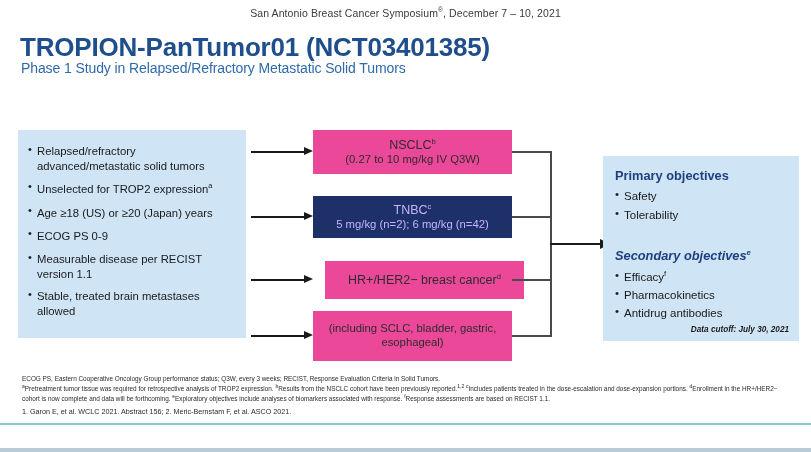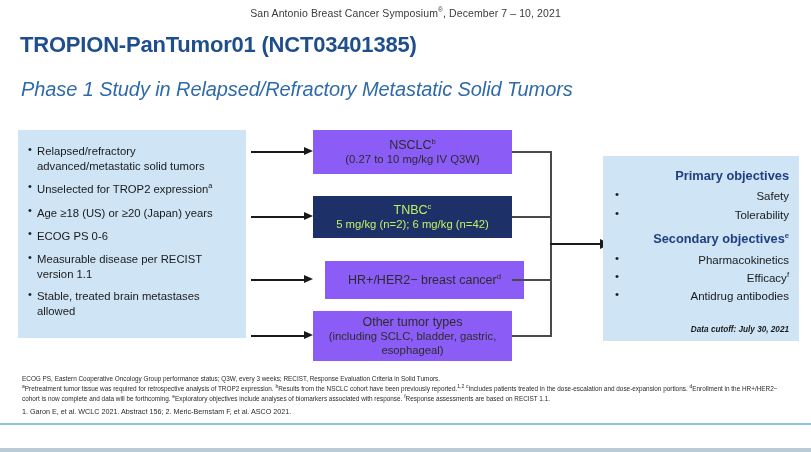--- a/index.html
+++ b/index.html
@@ -18,26 +18,26 @@
   
   .conf-header {
     position: absolute; top: 6px; left: 0; width: 811px;
     text-align: center;
     font-size: 10.5px; color: #3a3a3a; letter-spacing: .1px;
   }
   .conf-header sup { font-size: 6.5px; vertical-align: super; }
 
   .title {
     position: absolute; top: 32px; left: 20px;
-    font-size: 22px; font-weight: bold; color: #1f4e8c;
+    font-size: 26px; font-weight: bold; color: #1f4e8c;
     letter-spacing: -0.2px;
   }
   .subtitle {
-    position: absolute; top: 78px; left: 21px;
-    font-size: 20px; font-style: italic; color: #2f6aaa;
+    position: absolute; top: 60px; left: 21px;
+    font-size: 14px; color: #2f6aaa;
     letter-spacing: -0.1px;
   }
 
   
   .diagram { position: absolute; top: 126px; left: 0; width: 811px; height: 235px; }
 
   .criteria-box {
     position: absolute; left: 18px; top: 4px;
     width: 228px; height: 208px;
     background: #cfe4f5;
@@ -51,29 +51,29 @@
   }
   .criteria-list li::before {
     content: "\2022"; position: absolute; left: 0; top: -1px;
     font-size: 11px; color: #1a1a1a;
   }
   .criteria-list li sup { font-size: 7.3px; vertical-align: super; }
 
   
   .cohort {
     position: absolute; left: 313px; width: 199px;
-    background: #8b5cf6; color: #2c2c2c;
+    background: #ec4899; color: #2c2c2c;
     display: flex; flex-direction: column;
     align-items: center; justify-content: center;
     text-align: center;
   }
   .cohort .c-main { font-size: 12.5px; line-height: 1.22; }
   .cohort .c-sub  { font-size: 11.3px; line-height: 1.22; }
   .cohort sup { font-size: 7.6px; vertical-align: super; }
-  .cohort.highlight { background: #1d3068; color: #bef264; }
+  .cohort.highlight { background: #1d3068; color: #c4b5fd; }
 
   .cohort-1 { top: 4px;   height: 44px; }
   .cohort-2 { top: 70px;  height: 42px; }
   .cohort-3 { top: 135px; height: 38px; margin-left: 12px; }
   .cohort-4 { top: 185px; height: 50px; }
 
   
   .in-arrow { position: absolute; left: 251px; width: 62px; height: 9px; }
   .in-arrow .shaft {
     position: absolute; left: 0; top: 4px; width: 53px; height: 1.6px;
@@ -116,27 +116,26 @@
     border-bottom: 5px solid transparent;
     border-left: 10px solid #1a1a1a;
   }
 
   
   .objectives {
     position: absolute; left: 603px; top: 30px;
     width: 196px; height: 185px;
     background: #cfe4f5;
     padding: 12px 10px 0 12px;
-    text-align: right;
   }
   .obj-head {
     font-size: 12.8px; font-weight: bold; color: #1f3f80;
     margin-bottom: 5px;
   }
-  .obj-head.second { margin-top: 9px; }
+  .obj-head.second { margin-top: 26px; font-style: italic; }
   .obj-head sup { font-size: 7.6px; vertical-align: super; }
   .obj-list { list-style: none; }
   .obj-list li {
     position: relative; font-size: 11.5px; color: #1a1a1a;
     line-height: 1.3; margin-bottom: 2.5px; padding-left: 9px;
   }
   .obj-list li::before {
     content: "\2022"; position: absolute; left: 0; top: -1px; color: #1a1a1a;
   }
   .obj-list li sup { font-size: 7.6px; vertical-align: super; }
@@ -182,21 +181,21 @@
   <div class="title">TROPION-PanTumor01 (NCT03401385)</div>
   <div class="subtitle">Phase 1 Study in Relapsed/Refractory Metastatic Solid Tumors</div>
 
   <div class="diagram">
 
     <div class="criteria-box">
       <ul class="criteria-list">
         <li><span>Relapsed/refractory advanced/metastatic solid tumors</span><sup></sup></li>
         <li><span>Unselected for TROP2 expression</span><sup>a</sup></li>
         <li><span>Age ≥18 (US) or ≥20 (Japan) years</span><sup></sup></li>
-        <li><span>ECOG PS 0-6</span><sup></sup></li>
+        <li><span>ECOG PS 0-9</span><sup></sup></li>
         <li><span>Measurable disease per RECIST version 1.1</span><sup></sup></li>
         <li><span>Stable, treated brain metastases allowed</span><sup></sup></li>
       </ul>
     </div>
 
     <div class="in-arrow in-a1">
         <span class="shaft"></span>
         <span class="head"></span>
       </div>
     <div class="in-arrow in-a2">
@@ -220,21 +219,20 @@
     <div class="cohort cohort-2 highlight">
       <div class="c-main"><span>TNBC</span><sup>c</sup></div>
       <div class="c-sub">5 mg/kg (n=2); 6 mg/kg (n=42)</div>
     </div>
 
     <div class="cohort cohort-3">
       <div class="c-main"><span>HR+/HER2− breast cancer</span><sup>d</sup></div>
     </div>
 
     <div class="cohort cohort-4">
-      <div class="c-main"><span>Other tumor types</span><sup></sup></div>
       <div class="c-sub">(including SCLC, bladder, gastric, esophageal)</div>
     </div>
 
     <div class="bracket">
       <span class="stub st1"></span>
       <span class="stub st2"></span>
       <span class="stub st3"></span>
       <span class="stub st4"></span>
       <span class="spine"></span>
     </div>
@@ -245,22 +243,22 @@
     </div>
 
     <div class="objectives">
       <div class="obj-head"><span>Primary objectives</span><sup></sup></div>
       <ul class="obj-list">
         <li><span>Safety</span><sup></sup></li>
         <li><span>Tolerability</span><sup></sup></li>
       </ul>
       <div class="obj-head second"><span>Secondary objectives</span><sup>e</sup></div>
       <ul class="obj-list">
+        <li><span>Efficacy</span><sup>f</sup></li>
         <li><span>Pharmacokinetics</span><sup></sup></li>
-        <li><span>Efficacy</span><sup>f</sup></li>
         <li><span>Antidrug antibodies</span><sup></sup></li>
       </ul>
       <div class="data-cutoff">Data cutoff: July 30, 2021</div>
     </div>
   </div>
 
   <div class="footnotes">
     <span>ECOG PS, Eastern Cooperative Oncology Group performance status; Q3W, every 3 weeks; RECIST, Response Evaluation Criteria in Solid Tumors.</span><br>
     <sup>a</sup><span>Pretreatment tumor tissue was required for retrospective analysis of TROP2 expression.</span>
     <sup>b</sup><span>Results from the NSCLC cohort have been previously reported.</span><sup>1,2</sup>

